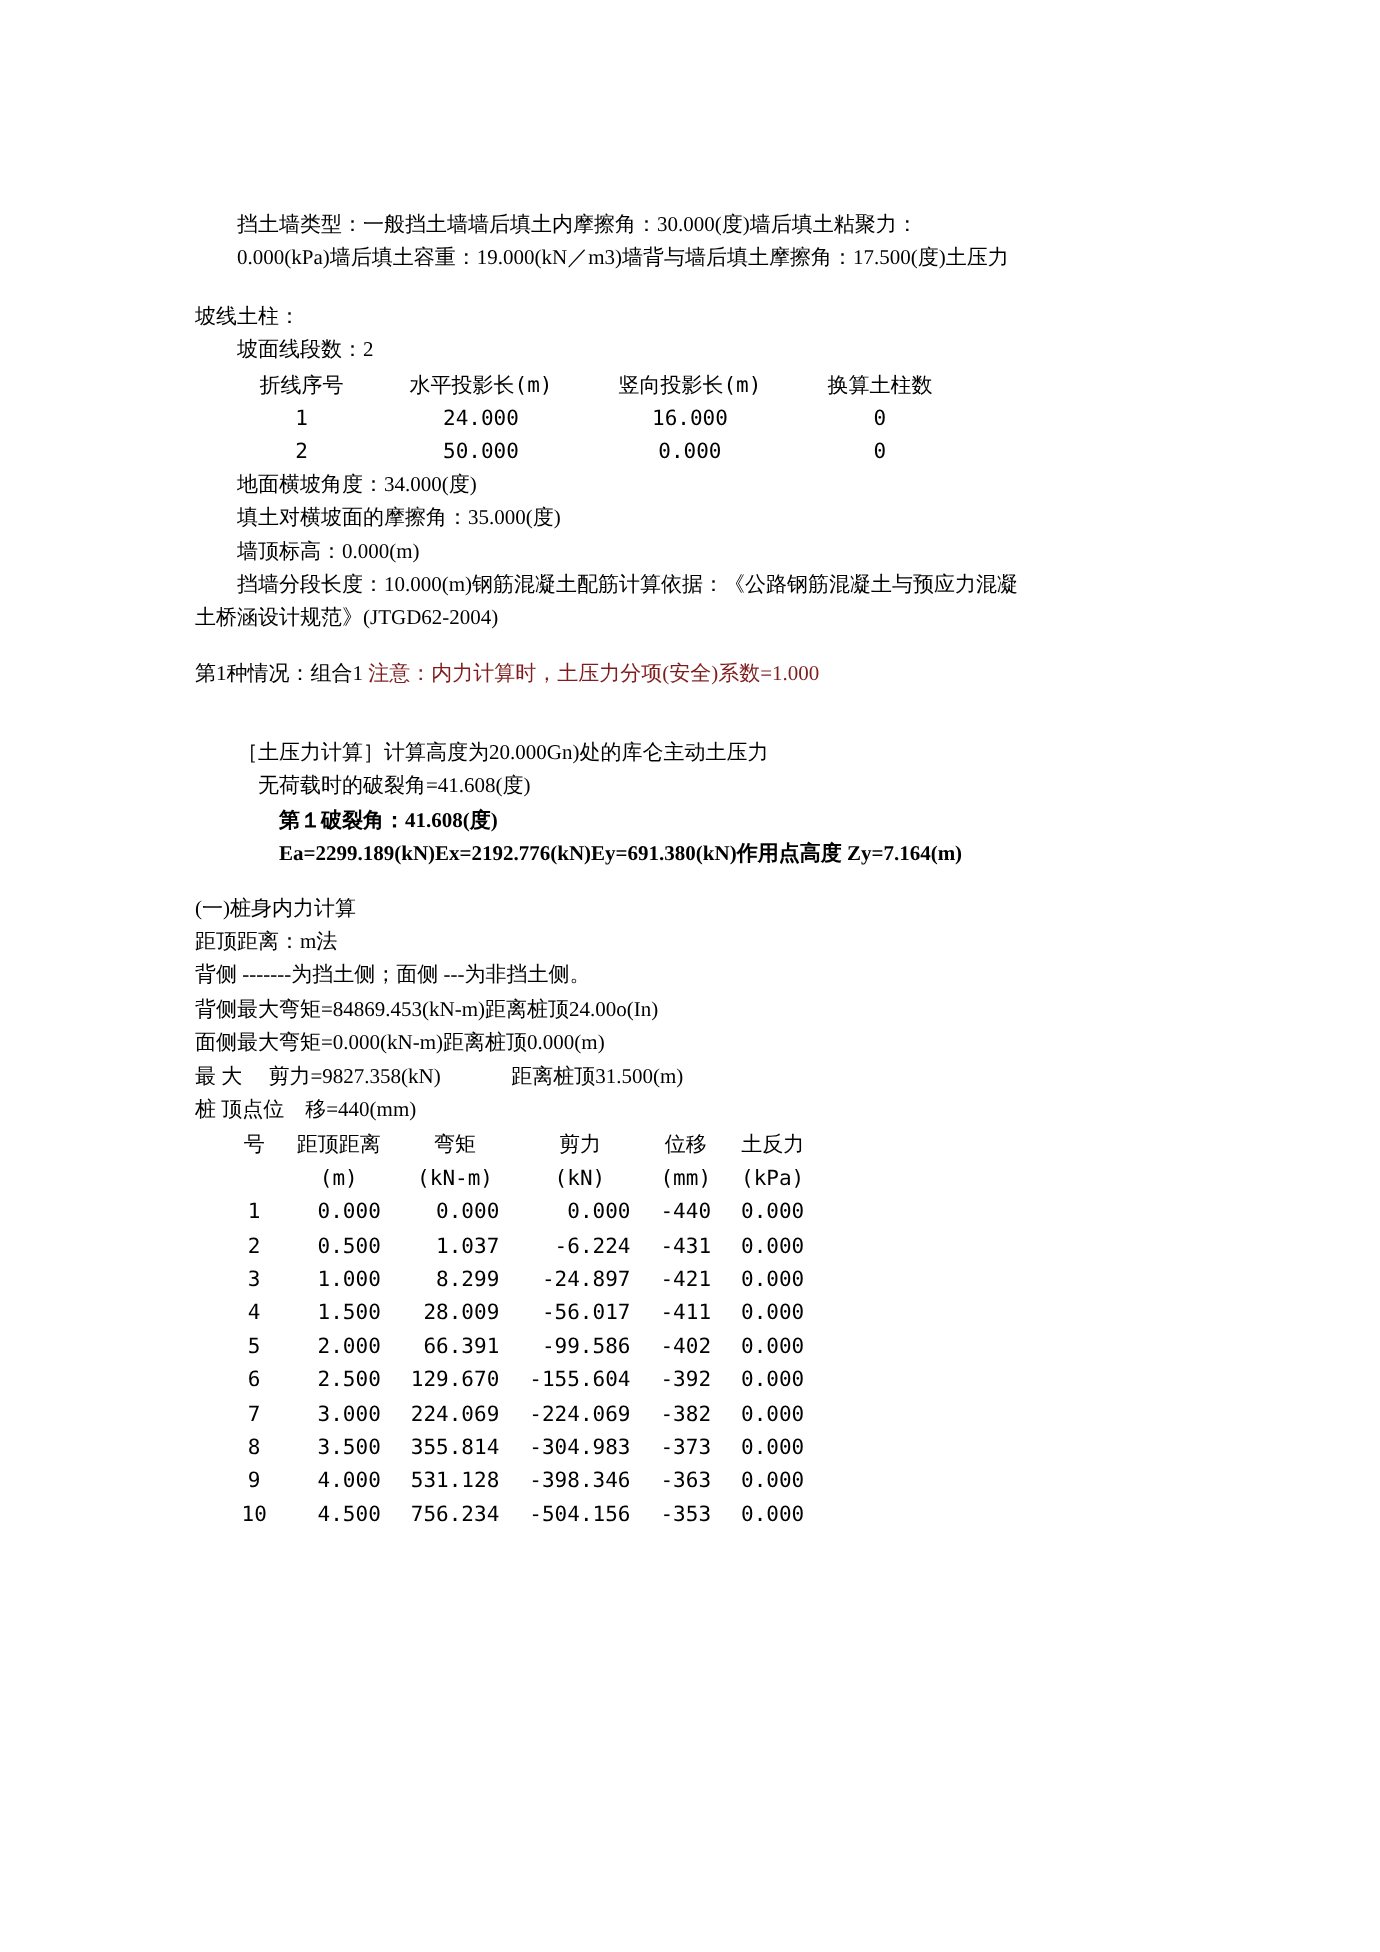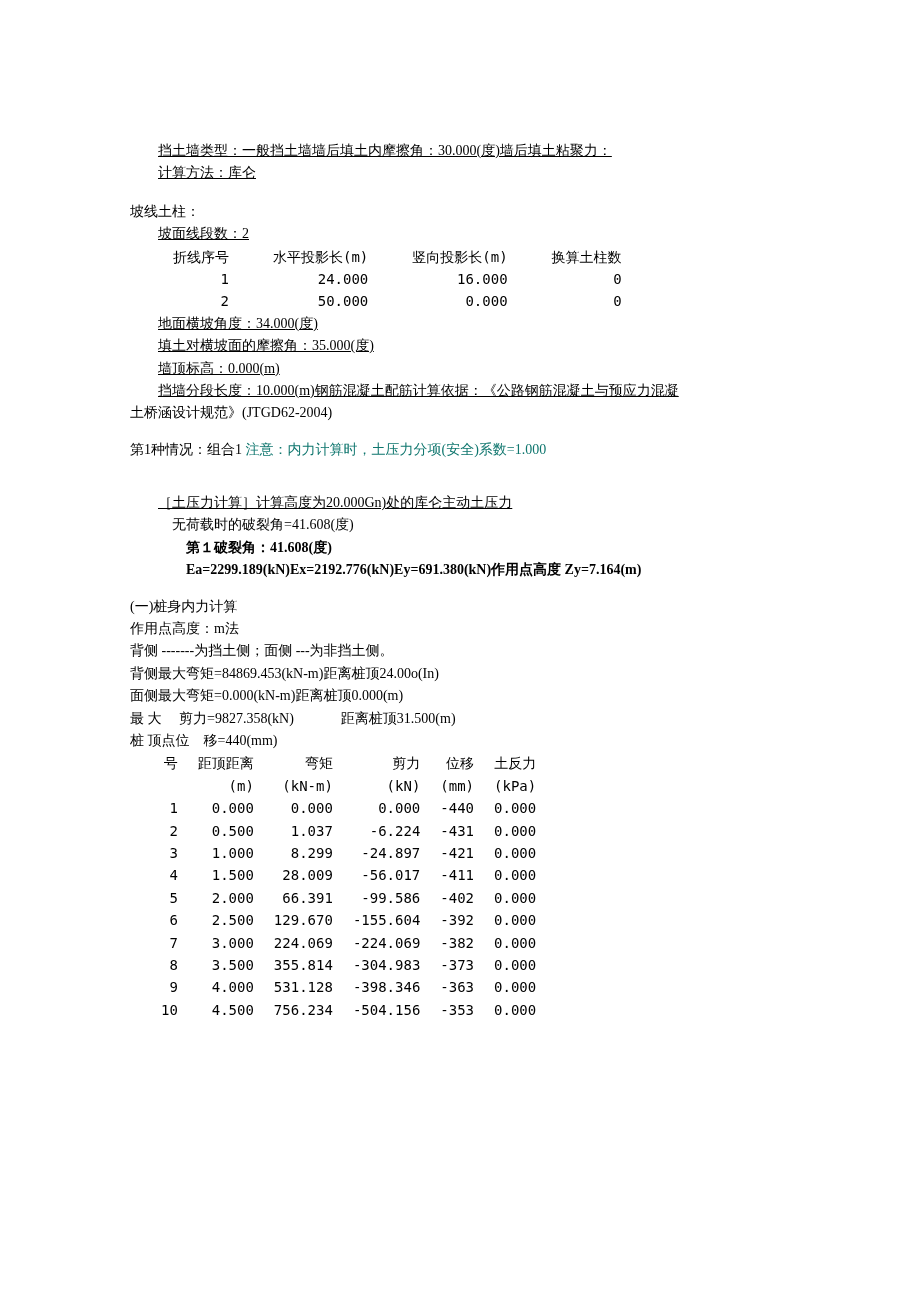--- a/index.html
+++ b/index.html
@@ -4,46 +4,46 @@
   <style>
     body {
       font-family: "SimSun", "宋体", serif;
       font-size: 14px;
       line-height: 1.6;
       padding: 140px 130px 40px 130px;
       margin: 0;
       color: #000;
       background: #fff;
     }
-    .indent1 { margin-left: 2em; text-decoration: underline; }
+    .indent1 { margin-left: 2em; }
     .indent2 { margin-left: 3em; }
     .indent3 { margin-left: 4em; font-weight: bold; }
-    .blue { color: #0f766e; margin-top: 32px; }
+    .blue { color: #7f1d1d; margin-top: 32px; }
     table {
       border-collapse: collapse;
       margin-left: 1.5em;
     }
     td {
       padding: 0 12px;
       text-align: right;
       white-space: nowrap;
       font-family: "SimSun", monospace;
     }
-    td.center { }
+    td.center { text-align: center; }
     .slope-table td { padding: 0 22px; }
     .results-table td { padding: 0 10px; }
     p { margin: 0; }
     .block { margin-bottom: 4px; }
   </style>
 </head>
 <body>
 
 <div class="block">
   <p class="indent1">挡土墙类型：一般挡土墙墙后填土内摩擦角：30.000(度)墙后填土粘聚力：</p>
-  <p class="indent1">计算方法：库仑</p>
+  <p class="indent1">0.000(kPa)墙后填土容重：19.000(kN／m3)墙背与墙后填土摩擦角：17.500(度)土压力</p>
 </div>
 
 <p style="margin-top:16px">坡线土柱：</p>
 <p class="indent1">坡面线段数：2</p>
 
 <table class="slope-table">
   <tbody>
       <tr>
     <td class="center">折线序号</td>
     <td class="center">水平投影长(m)</td>
@@ -75,21 +75,21 @@
   <span>第1种情况：组合1</span>
   <span class="blue">注意：内力计算时，土压力分项(安全)系数=1.000</span>
 </p>
 
 <p class="indent1" style="margin-top:31px">［土压力计算］计算高度为20.000Gn)处的库仑主动土压力</p>
 <p class="indent2">无荷载时的破裂角=41.608(度)</p>
 <p class="indent3">第１破裂角：41.608(度)</p>
 <p class="indent3">Ea=2299.189(kN)Ex=2192.776(kN)Ey=691.380(kN)作用点高度 Zy=7.164(m)</p>
 
 <p style="margin-top:14px">(一)桩身内力计算</p>
-<p>作用点高度：m法</p>
+<p>距顶距离：m法</p>
 <p>背侧 -------为挡土侧；面侧 ---为非挡土侧。</p>
 <p>背侧最大弯矩=84869.453(kN-m)距离桩顶24.00o(In)</p>
 <p>面侧最大弯矩=0.000(kN-m)距离桩顶0.000(m)</p>
 <p>
   <span>最 大　 剪力=9827.358(kN)</span>
   <span style="display:inline-block;width:40px"></span>
   <span>距离桩顶31.500(m)</span>
 </p>
 <p>桩 顶点位　移=440(mm)</p>
 

